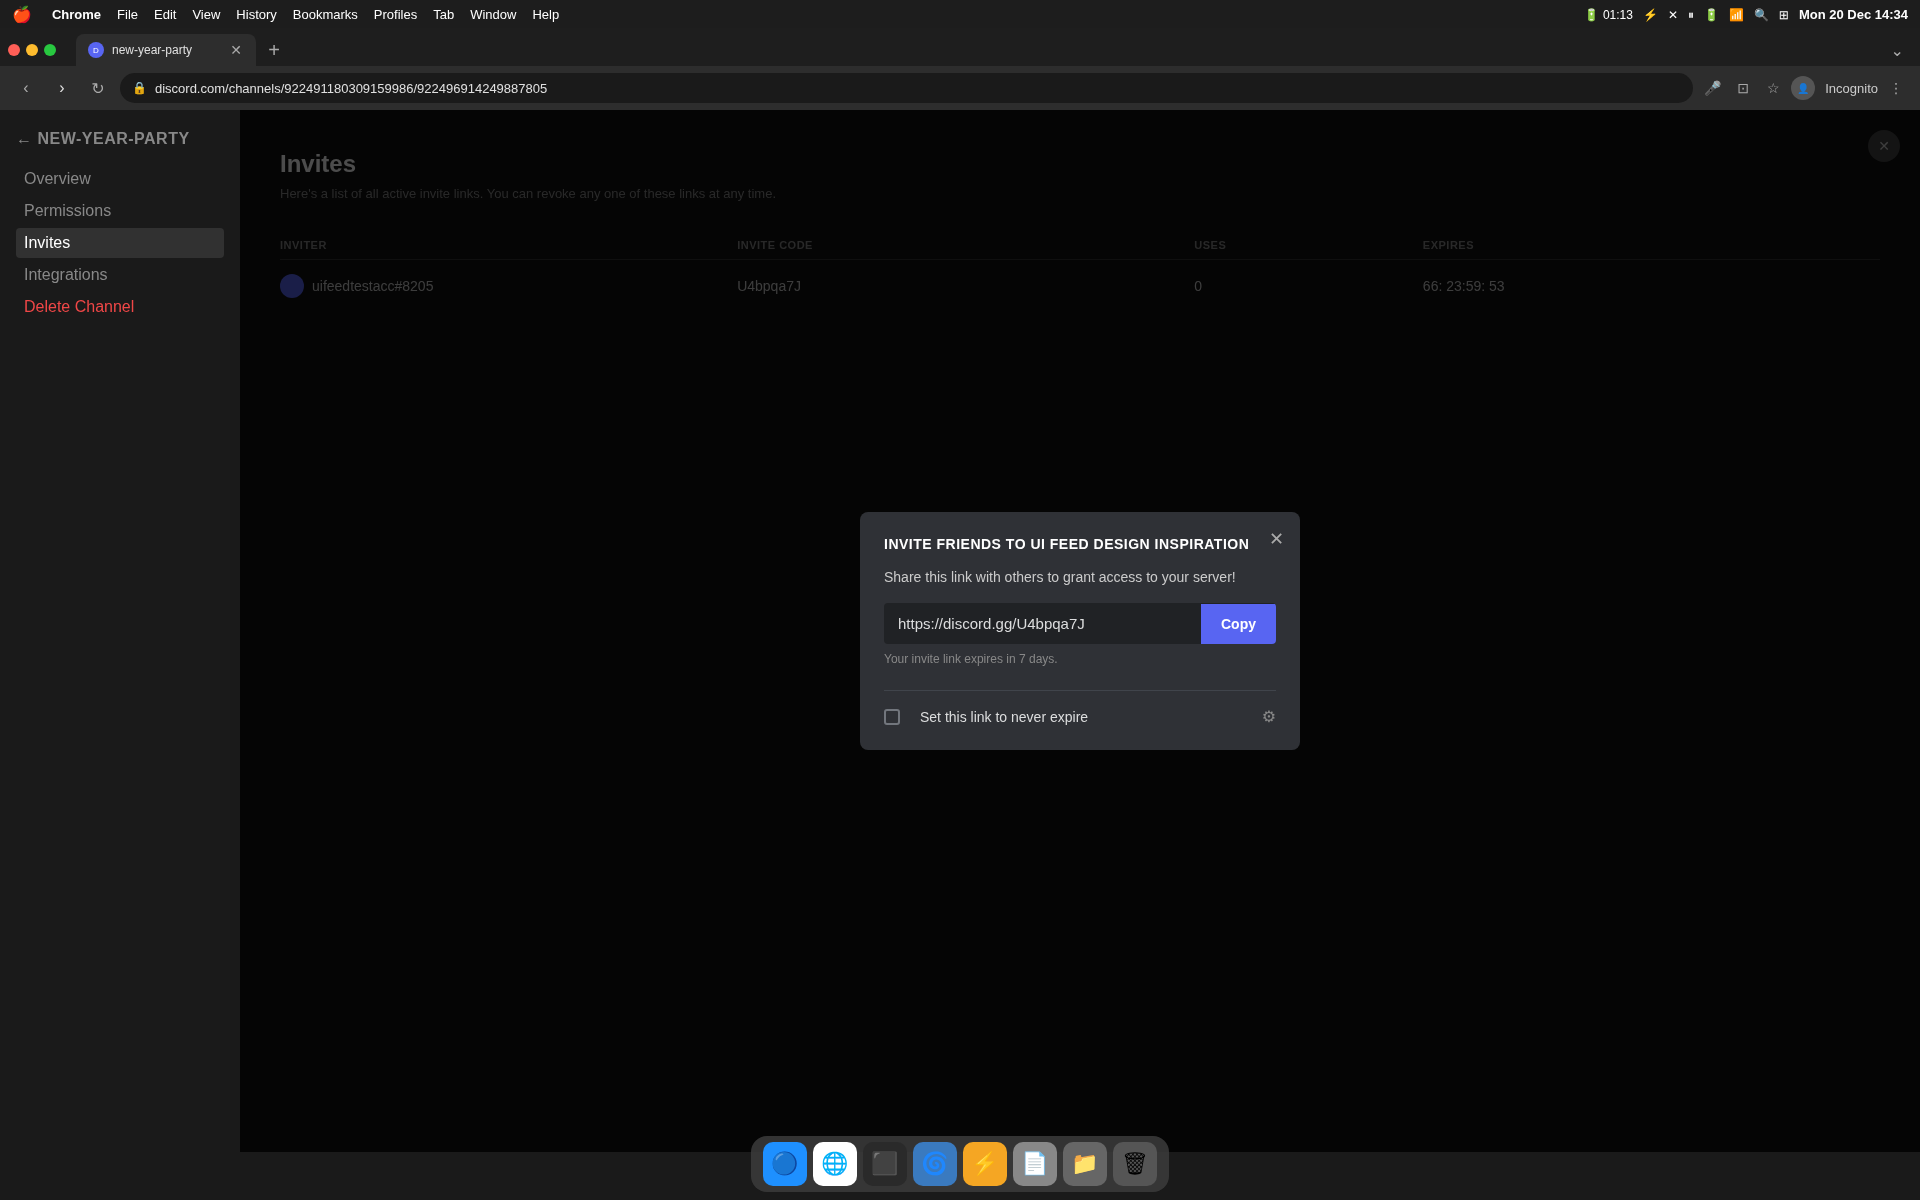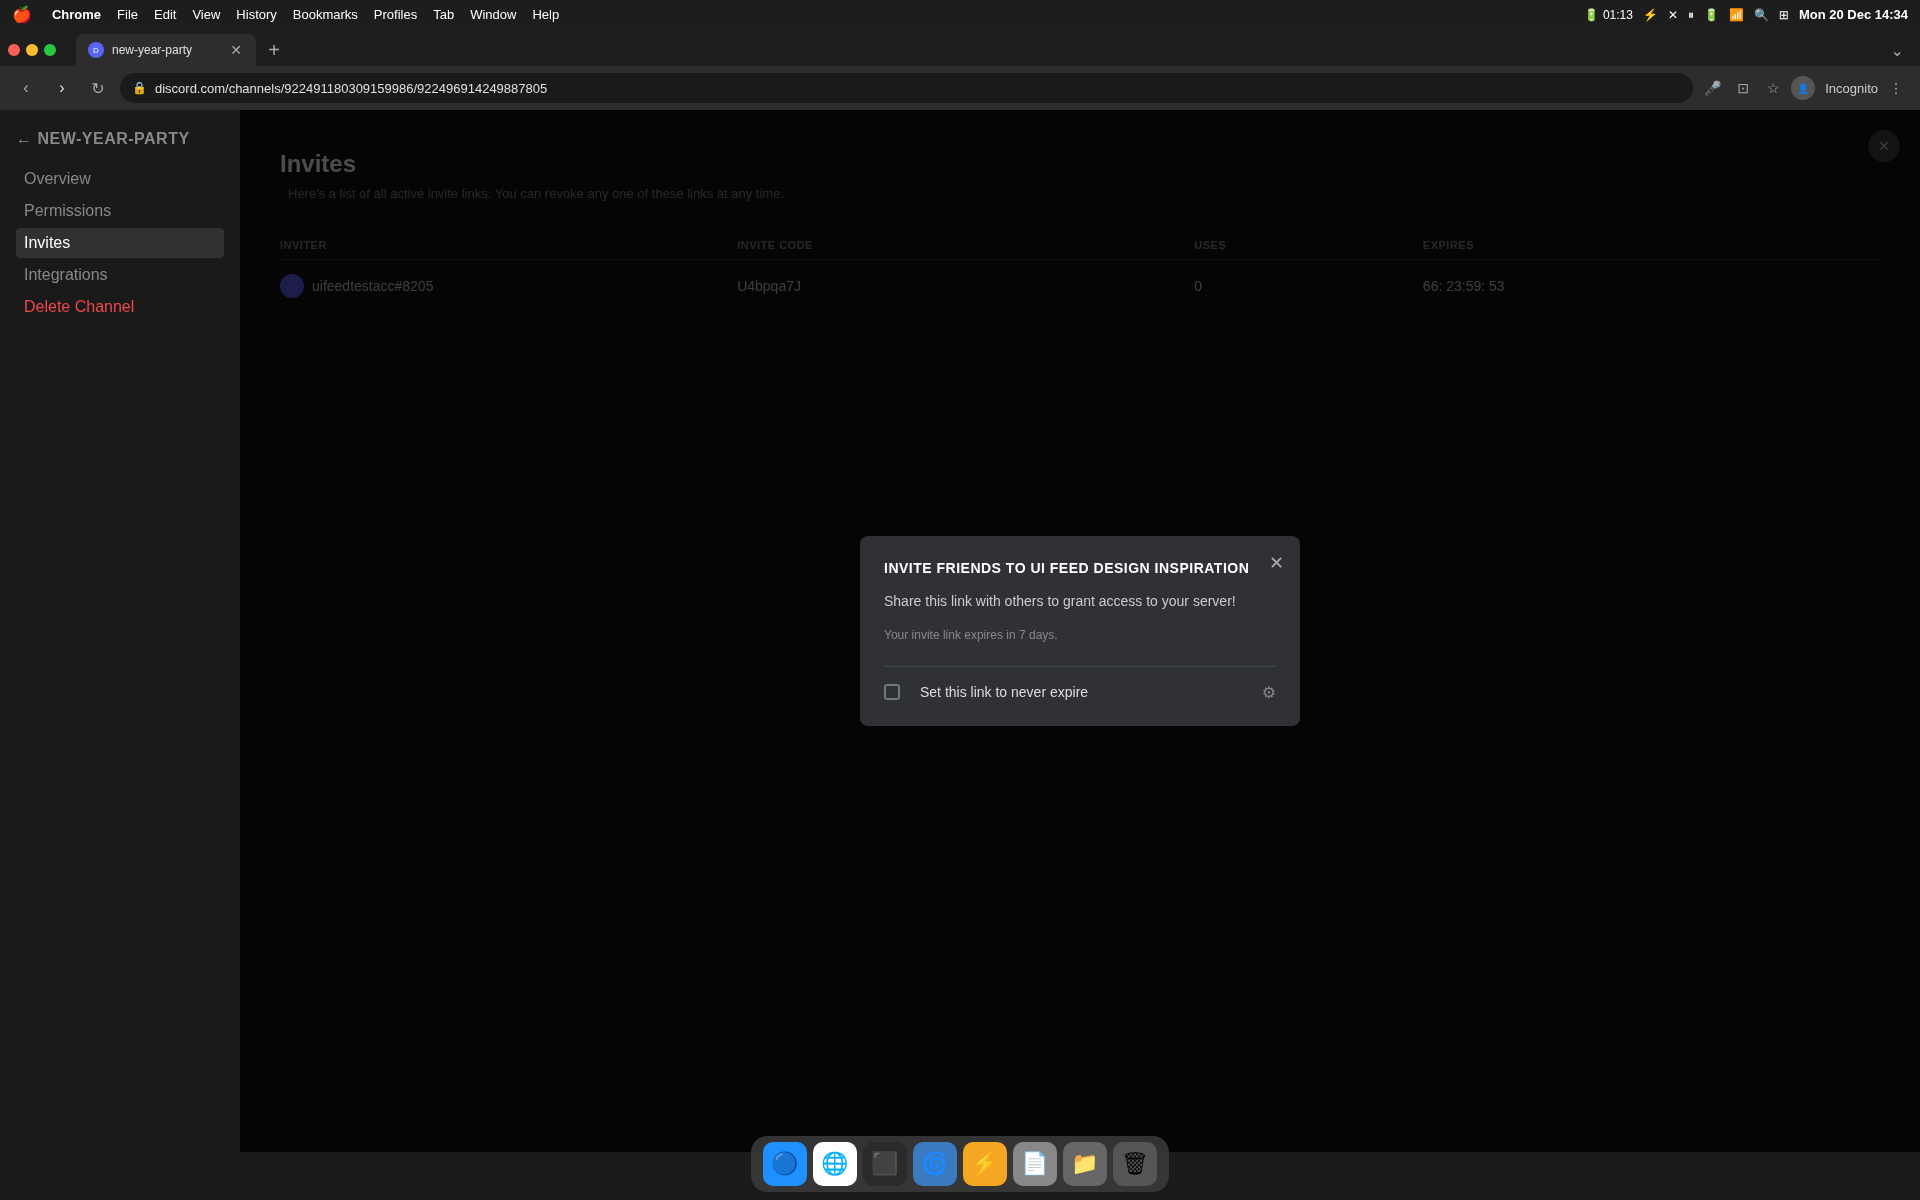--- a/index.html
+++ b/index.html
@@ -224,21 +224,20 @@
     .page-title {
       font-size: 24px;
       color: #fff;
       font-weight: 600;
       margin-bottom: 8px;
     }
     .page-desc {
       font-size: 13px;
       color: #888;
       margin-bottom: 30px;
-      margin-left: 8px;
     }
 
     
     .close-btn {
       position: absolute;
       top: 20px;
       right: 20px;
       width: 32px;
       height: 32px;
       display: flex;
@@ -541,20 +540,24 @@
     </div>
 
     <div class="close-btn">✕</div>
 
     <div class="overlay">
       <div class="modal">
         <div class="modal-title">INVITE FRIENDS TO UI FEED DESIGN INSPIRATION</div>
         <div class="modal-close">✕</div>
         <p class="modal-desc">Share this link with others to grant access to your server!</p>
 
+        <div class="invite-link-row">
+          <input class="invite-link-input" type="text" readonly="" value="https://discord.gg/U4bpqa7J" style="">
+          <button class="copy-btn">Copy</button>
+        </div>
 
         <p class="expire-text">Your invite link expires in 7 days.</p>
 
         <hr class="modal-divider">
 
         <div class="never-expire-row">
           <div class="never-expire-left">
             <div class="checkbox"></div>
             <span class="never-expire-label">Set this link to never expire</span>
           </div>

